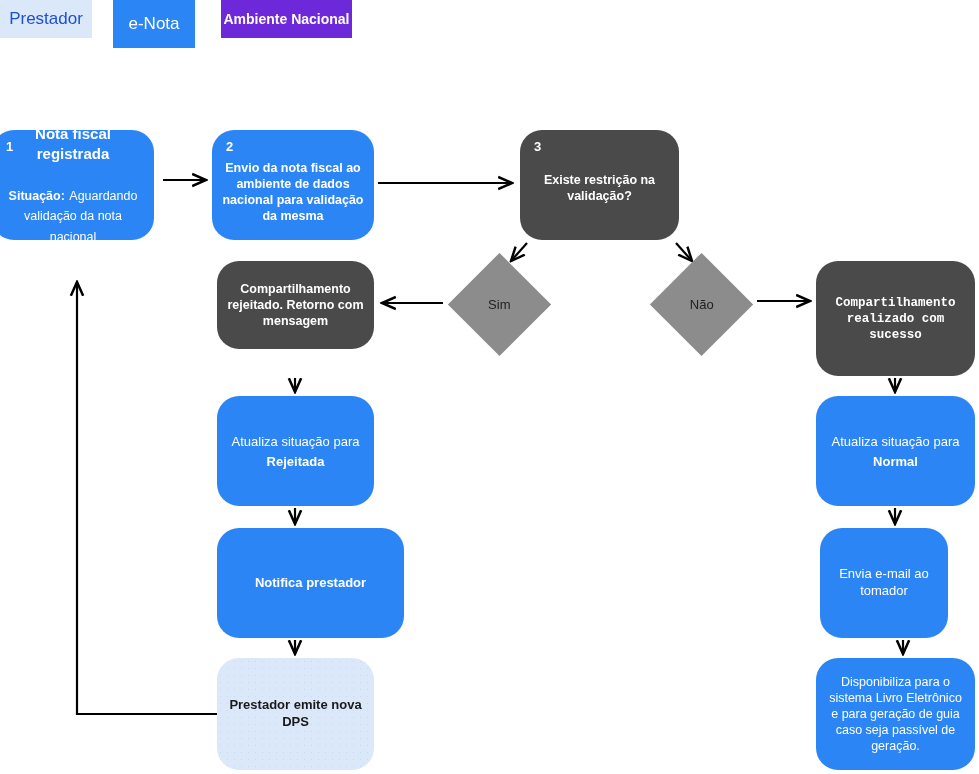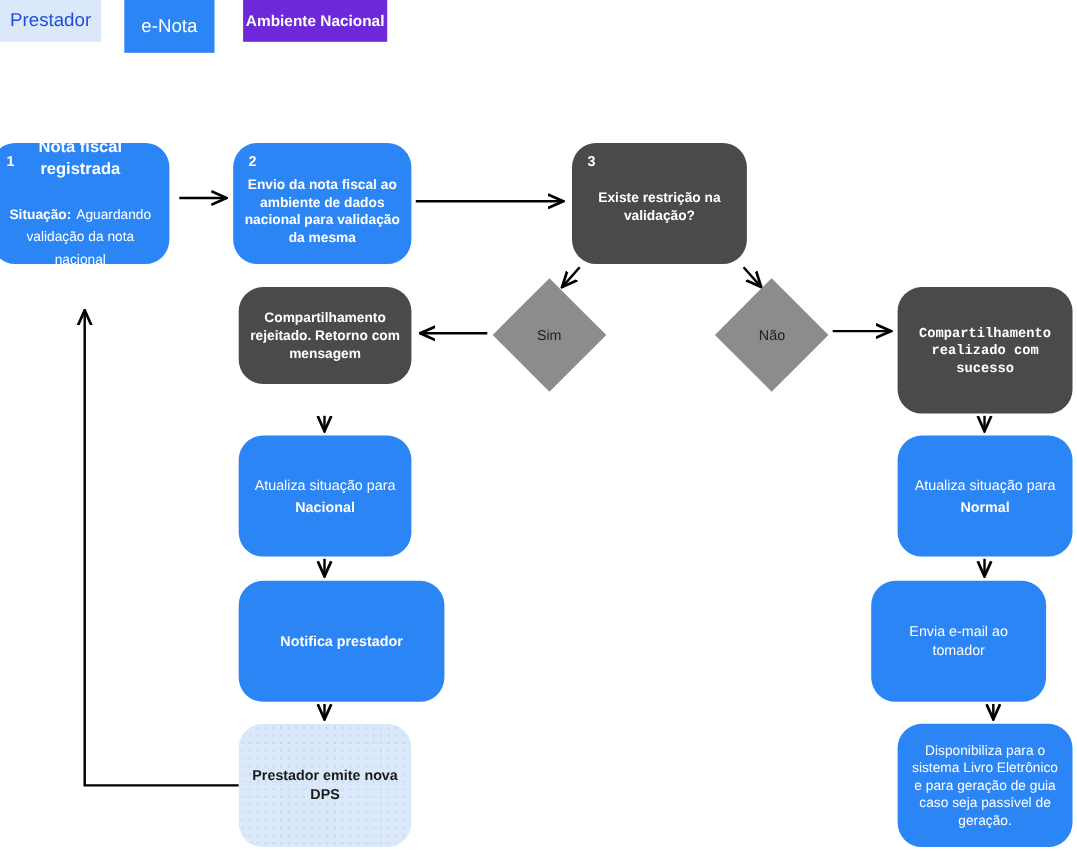--- a/index.html
+++ b/index.html
@@ -104,21 +104,21 @@
 
   
   #node1 { left: -8px;  top: 130px; width: 162px; height: 110px; }
   #node2 { left: 212px; top: 130px; width: 162px; height: 110px; }
   #node3 { left: 520px; top: 130px; width: 159px; height: 110px; }
   #node-reject   { left: 217px; top: 261px; width: 157px; height: 88px; }
   #node-success  { left: 816px; top: 261px; width: 159px; height: 115px; font-family: Liberation Mono, monospace; }
   #node-sit-rej  { left: 217px; top: 396px; width: 157px; height: 110px; }
   #node-sit-norm { left: 816px; top: 396px; width: 159px; height: 110px; }
   #node-notifica { left: 217px; top: 528px; width: 187px; height: 110px; }
-  #node-email    { left: 792px; top: 528px; width: 159px; height: 110px; }
+  #node-email    { left: 820px; top: 528px; width: 128px; height: 110px; }
   #node-dps      { left: 217px; top: 658px; width: 157px; height: 112px; }
   #node-disp     { left: 816px; top: 658px; width: 159px; height: 112px; }
 
   #diamond-sim { left: 463px; top: 268px; width: 73px; height: 73px; }
   #diamond-nao { left: 665px; top: 268px; width: 73px; height: 73px; }
 </style>
 </head>
 <body>
 
 <div id="canvas">
@@ -188,21 +188,21 @@
   </div>
 
   <div id="node-success" class="node node-dark">
     <span class="node-text bold" style="font-size:12.5px;">Compartilhamento realizado com sucesso</span>
   </div>
 
   <div id="node-sit-rej" class="node node-blue">
     <span class="node-text">
       <span class="reg" style="font-size:13px;">Atualiza situação para</span>
       <br>
-      <span class="bold" style="font-size:13px;">Nacional</span>
+      <span class="bold" style="font-size:13px;">Rejeitada</span>
     </span>
   </div>
 
   <div id="node-sit-norm" class="node node-blue">
     <span class="node-text">
       <span class="reg" style="font-size:13px;">Atualiza situação para</span>
       <br>
       <span class="bold" style="font-size:13px;">Normal</span>
     </span>
   </div>

